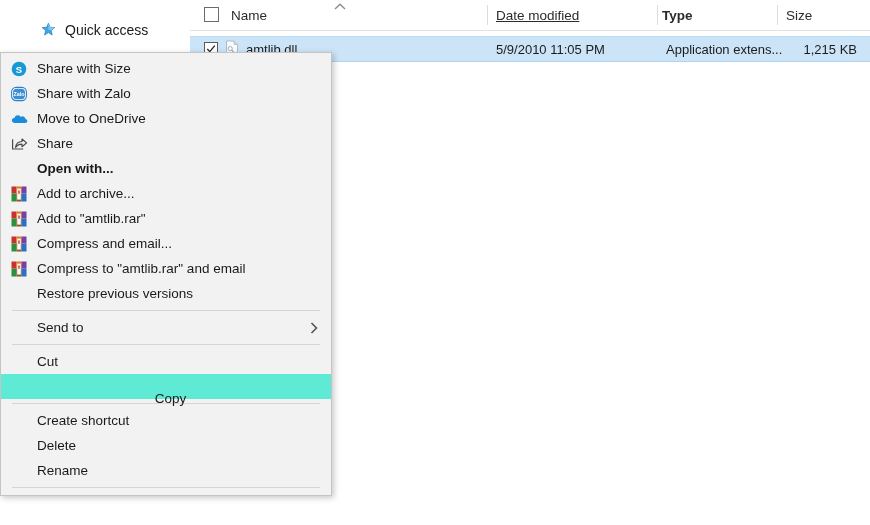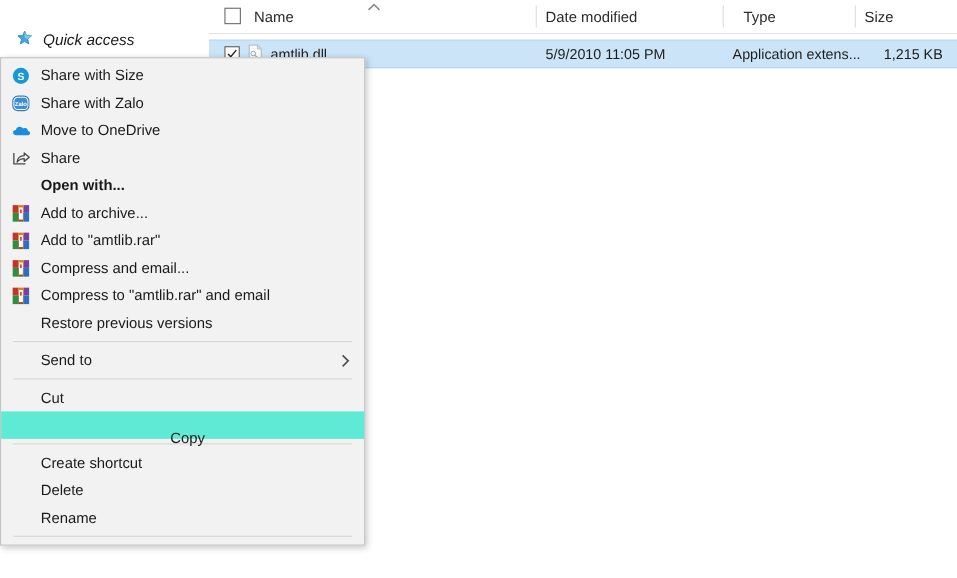--- a/index.html
+++ b/index.html
@@ -25,26 +25,25 @@
   }
 
   .nav-pane {
     position: absolute;
     left: 0; top: 0;
     width: 190px; height: 525px;
     background: #ffffff;
   }
   .quick-access {
     position: absolute;
-    left: 14px; top: 22px;
+    left: 40px; top: 22px;
     display: flex;
-    align-items: flex-end;
+    align-items: flex-start;
     gap: 8px;
     height: 22px;
-    font-style: italic;
   }
   .quick-access .qa-label {
     font-size: 14px;
     color: #1a1a1a;
     white-space: nowrap;
   }
   .pin-star { width: 17px; height: 17px; display: block; }
 
   .list-area {
     position: absolute;
@@ -73,22 +72,22 @@
   }
   .col .col-label { white-space: nowrap; }
   .col-divider {
     position: absolute;
     top: 5px;
     width: 1px;
     height: 20px;
     background: #dcdcdc;
   }
   .col-name   { left: 14px; width: 280px; }
-  .col-date   { left: 297px; width: 170px; padding-left: 9px; }
-  .col-type   { left: 467px; width: 120px; padding-left: 19px; }
+  .col-date   { left: 297px; width: 170px; padding-left: 9px; text-decoration: underline; }
+  .col-type   { left: 467px; width: 120px; padding-left: 5px; font-weight: bold; }
   .col-size   { left: 587px; width: 107px; padding-left: 9px; }
 
   .hdr-checkbox {
     position: absolute;
     left: 0; top: 7px;
     width: 15px; height: 15px;
     border: 1.5px solid #6b6b6b;
     background: #fff;
     box-sizing: border-box;
   }

